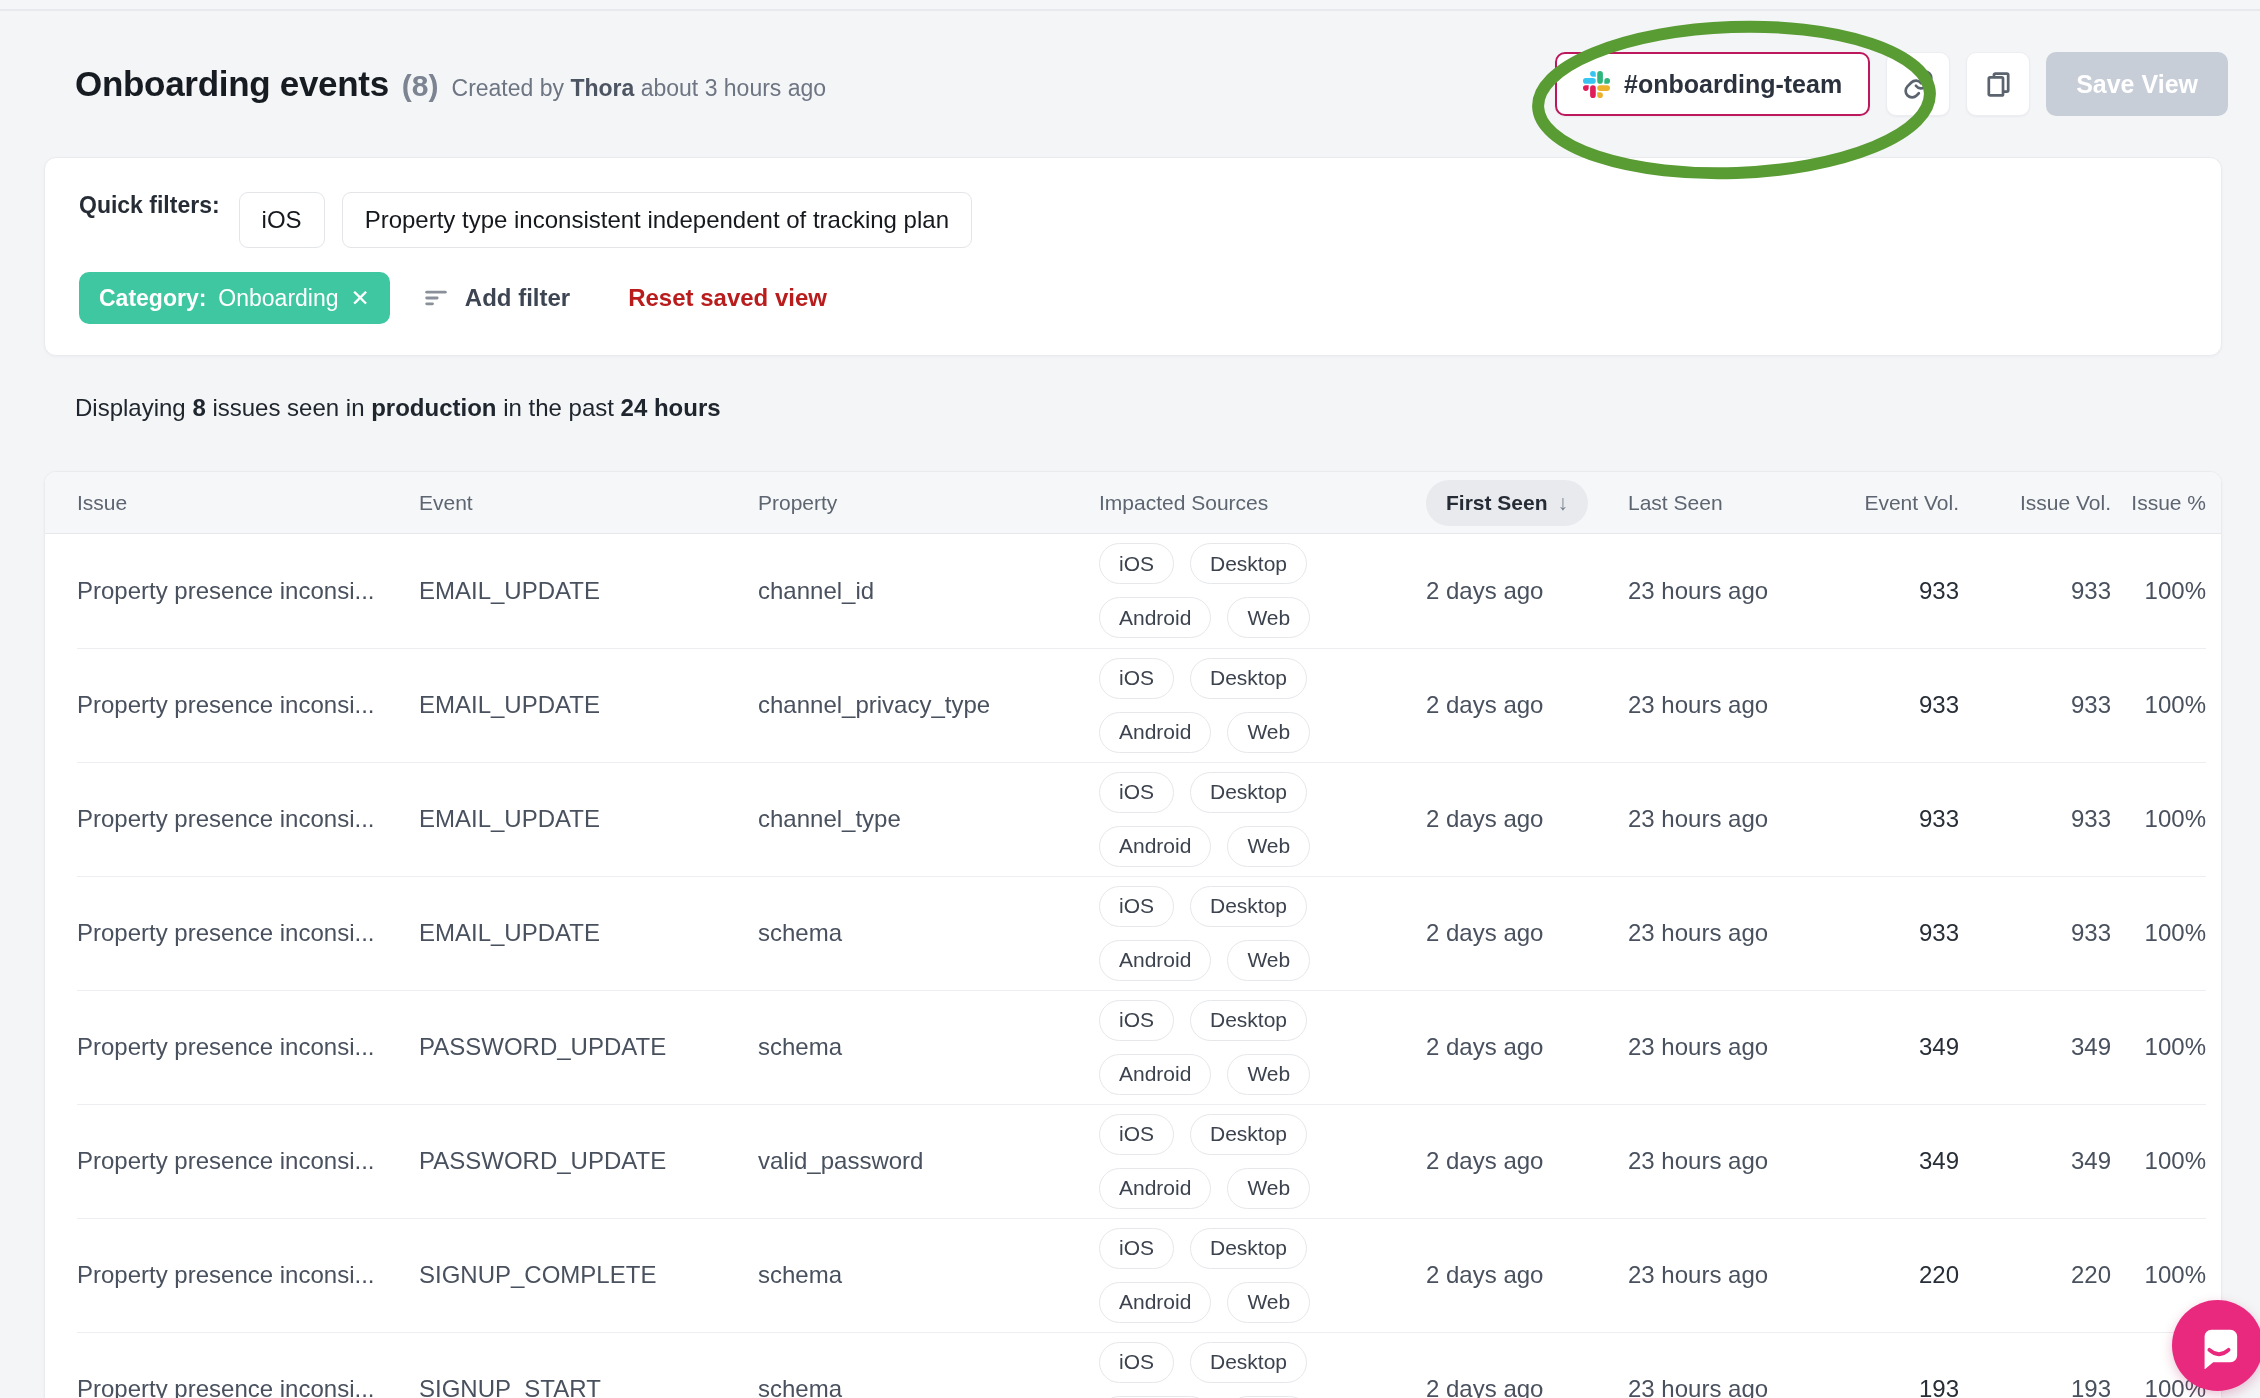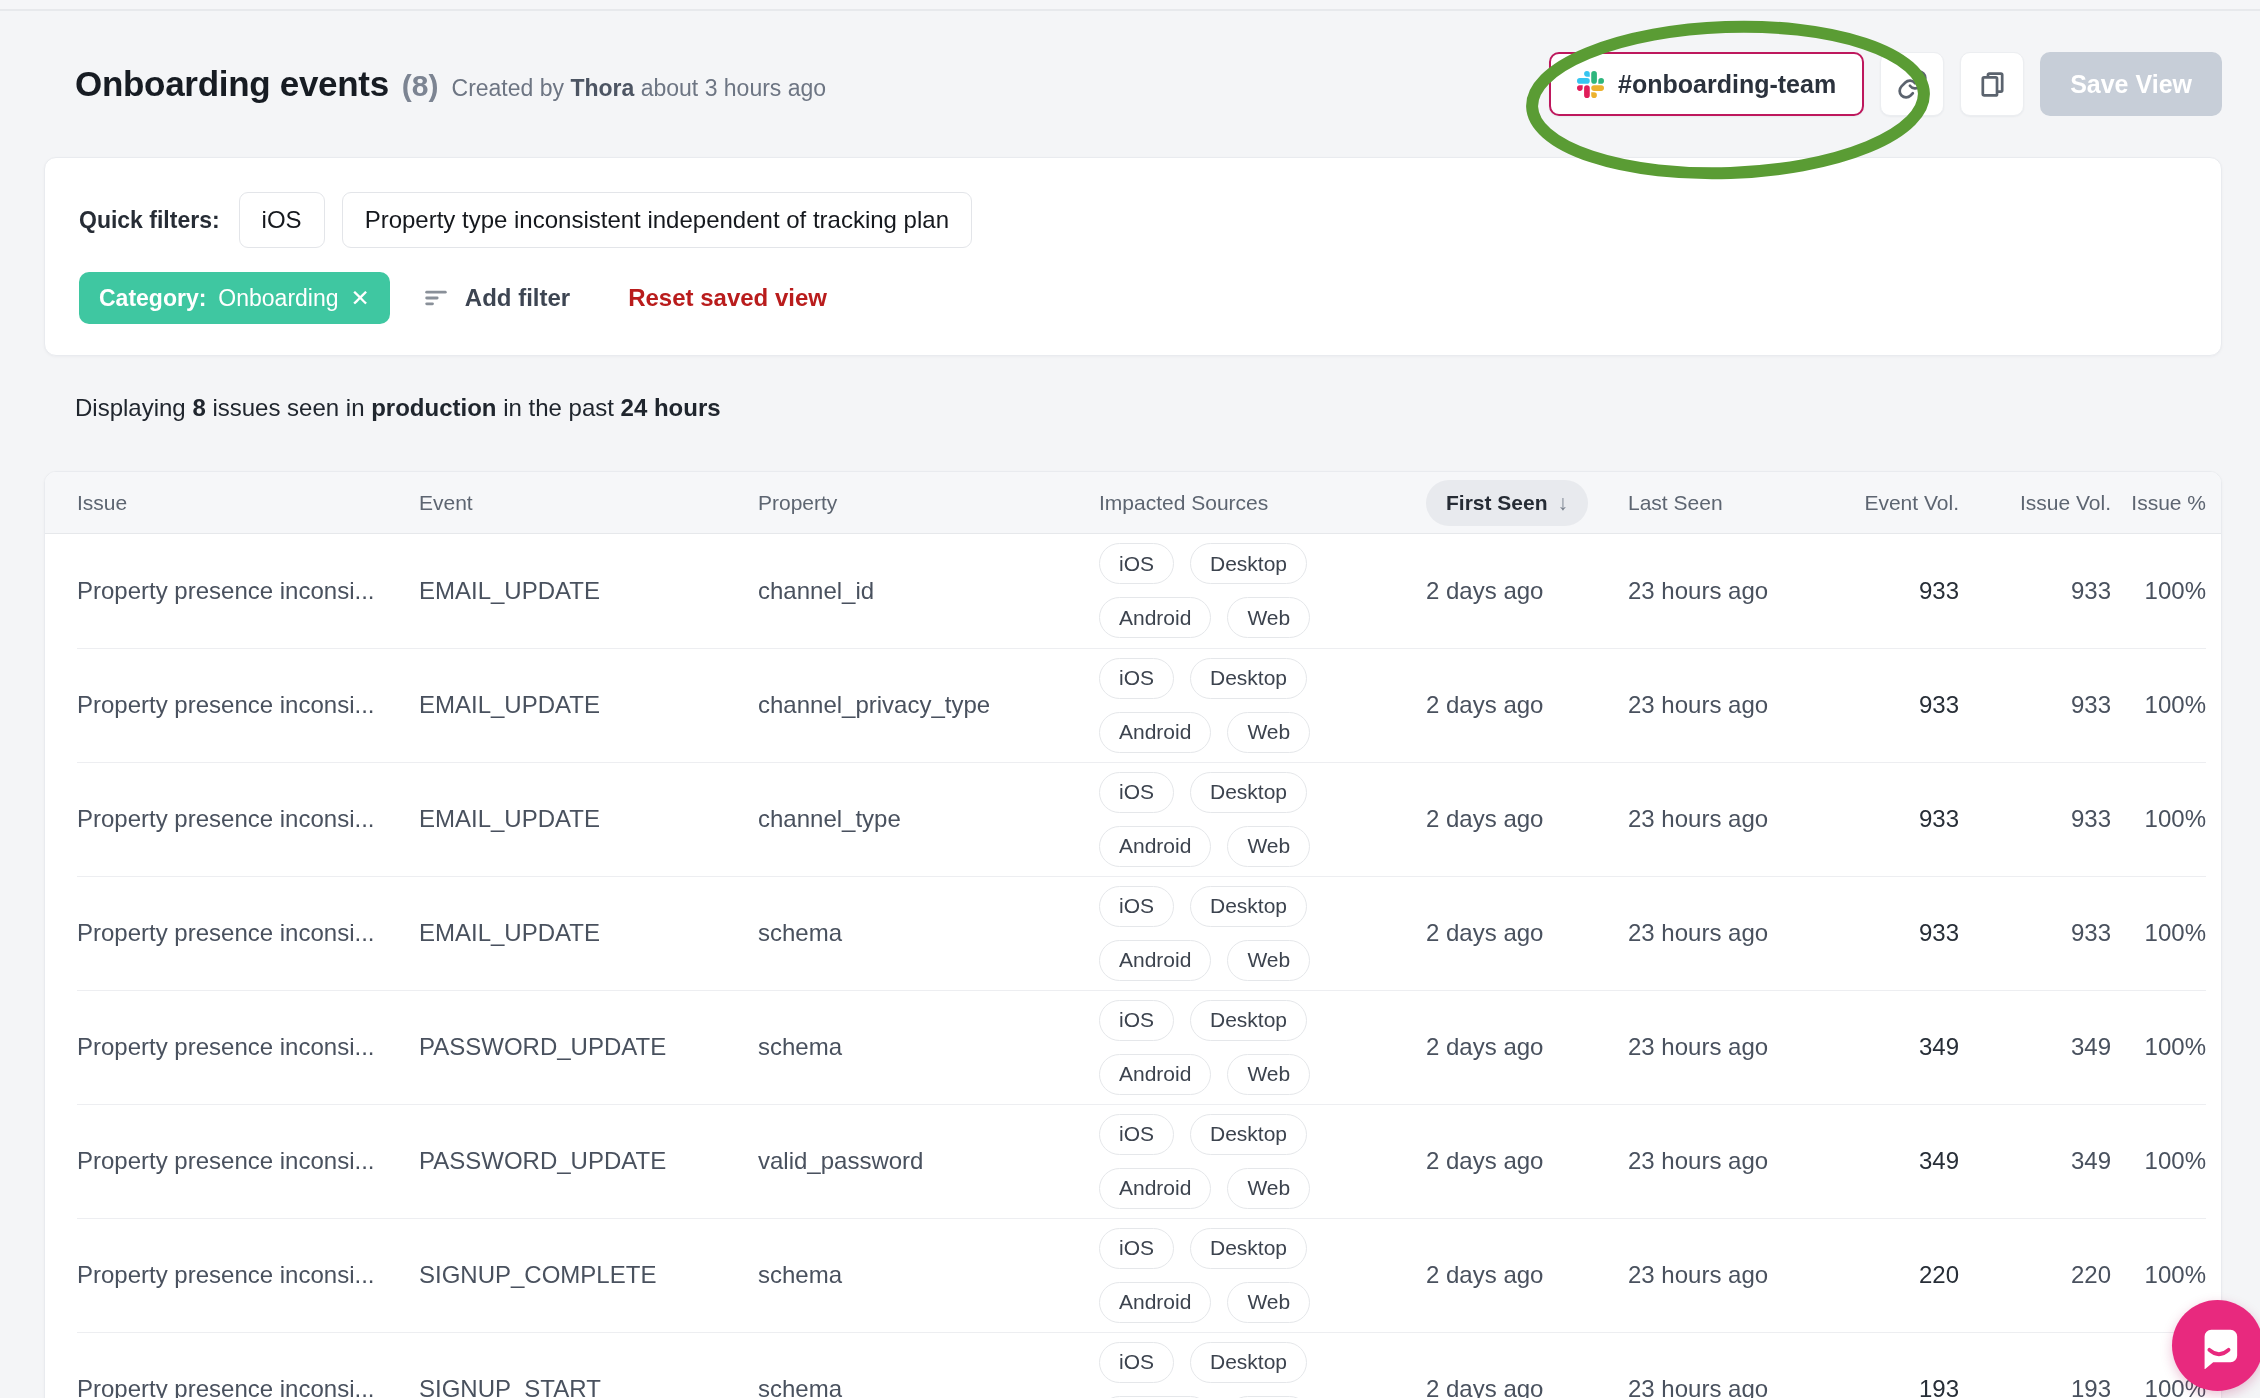--- a/index.html
+++ b/index.html
@@ -6,38 +6,38 @@
   html,body { width:2260px; height:1398px; overflow:hidden; }
   body {
     font-family:"Liberation Sans","DejaVu Sans",sans-serif;
     background:#f4f5f7;
     color:#1a1f26;
     position:relative;
   }
   .top-strip { position:absolute; top:0; left:0; right:0; height:11px; background:#f5f6f8; border-bottom:2px solid #e7e9ec; }
 
   
-  .header-row { position:absolute; top:38px; left:75px; right:38px; height:92px; display:flex; align-items:center; justify-content:space-between; }
+  .header-row { position:absolute; top:38px; left:75px; right:32px; height:92px; display:flex; align-items:center; justify-content:space-between; }
   .title-area { display:flex; align-items:baseline; gap:13px; }
   .page-title { font-size:35px; font-weight:700; color:#171c23; letter-spacing:-0.3px; }
   .title-count { font-size:30px; font-weight:700; color:#7c8492; }
   .title-meta { font-size:23px; color:#6d7583; }
   .title-meta b { color:#4d5563; font-weight:700; }
 
   .header-actions { display:flex; align-items:center; gap:16px; }
   .slack-wrap { position:relative; }
   .slack-btn { display:flex; align-items:center; gap:14px; height:64px; padding:0 26px; background:#fff; border:2px solid #be185d; border-radius:10px; box-shadow:0 1px 2px rgba(20,30,50,.05); cursor:pointer; font-family:inherit; }
   .slack-label { font-size:25px; font-weight:700; color:#2b323d; }
   .annotation { position:absolute; left:-30px; top:-46px; width:418px; height:188px; pointer-events:none; z-index:5; }
   .icon-btn { width:64px; height:64px; background:#fff; border:1px solid #eceef1; border-radius:10px; box-shadow:0 1px 2px rgba(20,30,50,.05); display:flex; align-items:center; justify-content:center; cursor:pointer; }
   .save-view { height:64px; padding:0 30px; border:none; border-radius:10px; background:var(--save-view-gray,#c7ced8); color:#fff; font-size:25px; font-weight:700; font-family:inherit; cursor:default; }
 
   
   .filter-card { position:absolute; top:157px; left:44px; width:2178px; height:199px; background:#fff; border:1px solid #e9ebef; border-radius:12px; box-shadow:0 1px 3px rgba(20,30,50,.04); padding:34px 32px 0 34px; }
-  .qf-row { display:flex; align-items:center; gap:17px; }
+  .qf-row { display:flex; gap:17px; }
   .qf-label { font-size:23px; font-weight:700; color:#262c35; margin-right:2px; }
   .qf-btn { height:56px; padding:0 22px; background:#fff; border:1.5px solid #e3e5e9; border-radius:9px; font-size:24px; color:#15181d; font-family:inherit; cursor:pointer; white-space:nowrap; }
   .chip-row { display:flex; align-items:center; margin-top:24px; }
   .chip { display:flex; align-items:center; gap:12px; height:52px; padding:12px 20px; border-radius:10px; background:var(--chip-green,#3fc7a1); color:#fff; font-size:23px; cursor:pointer; }
   .chip b { font-weight:700; }
   .chip-x { font-size:23px; font-weight:700; line-height:1; cursor:pointer; }
   .add-filter { display:flex; align-items:flex-start; gap:15px; margin-left:32px; cursor:pointer; }
   .add-filter-label { font-size:24px; font-weight:700; color:#3d London4550; color:#3d4552; }
   .reset-link { margin-left:58px; font-size:24px; font-weight:600; color:#b91c1c; cursor:default; }
 

